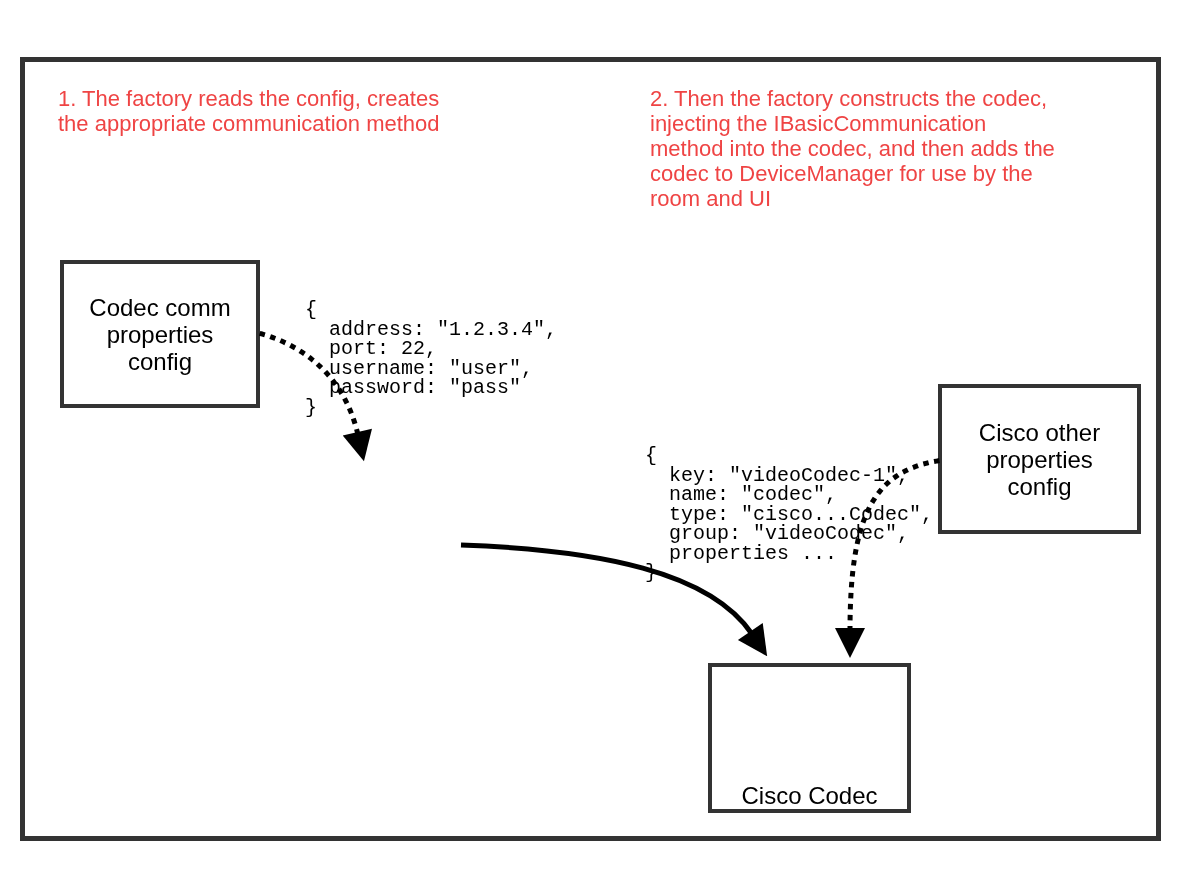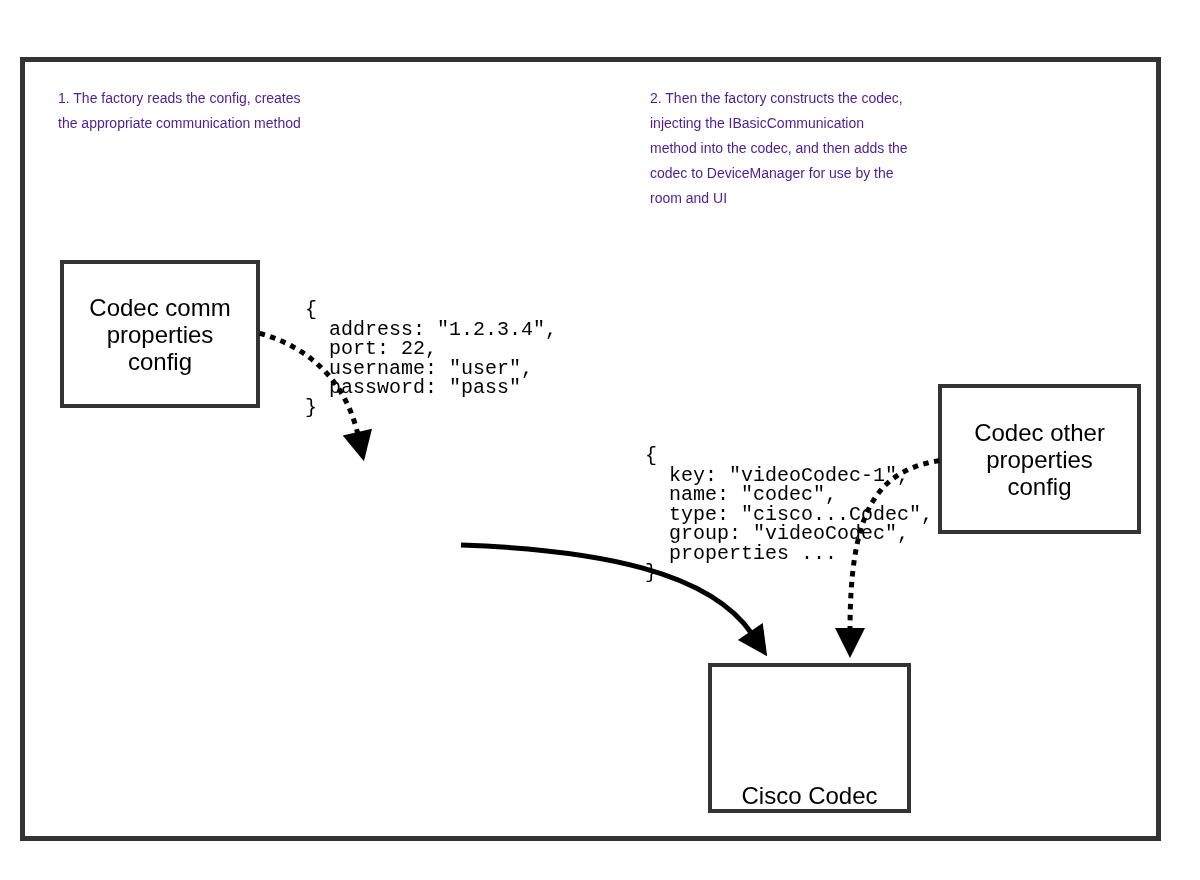--- a/index.html
+++ b/index.html
@@ -14,24 +14,24 @@
   }
   .frame {
     position: absolute;
     left: 20px; top: 57px;
     width: 1131px; height: 774px;
     border: 5px solid #333333;
     background: transparent;
   }
   .note {
     position: absolute;
-    font-size: 14px;
+    font-size: 22px;
     line-height: 25px;
     white-space: pre-line;
-    color: #4c1d95;
+    color: #ef4444;
   }
   .note-step1 { left: 58px;  top: 86px;  width: 470px; }
   .note-step2 { left: 650px; top: 86px;  width: 480px; }
   .note-annotation { left: 941px; top: 686px; width: 200px; line-height: 26px; }
   .box {
     position: absolute;
     border: 4px solid #333333;
     background: #ffffff;
     display: flex;
     align-items: center;
@@ -97,21 +97,21 @@
 
   <pre class="code code-props">{
   key: "videoCodec-1",
   name: "codec",
   type: "cisco...Codec",
   group: "videoCodec",
   properties ...
 }</pre>
 
   <div class="box box-codec-other">
-    <span>Codec other
+    <span>Cisco other
 properties
 config</span>
   </div>
 
   <div class="box box-cisco-codec">
     <span>Cisco Codec</span>
   </div>
 
 
   <svg class="arrows" viewBox="0 0 1200 880" xmlns="http://www.w3.org/2000/svg">

